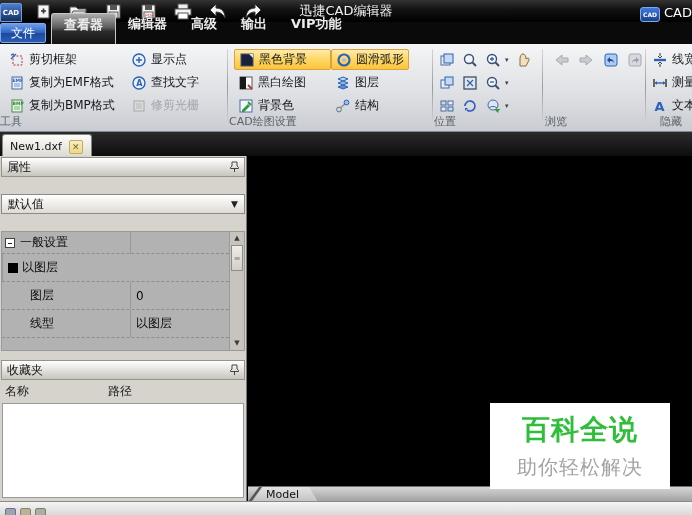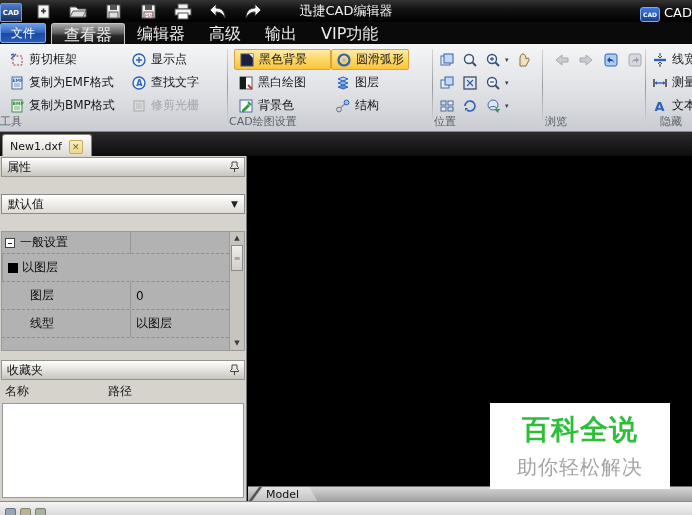--- a/index.html
+++ b/index.html
@@ -20,21 +20,21 @@
   .brand-ico { flex:0 0 20px; height:15px; background:linear-gradient(#3d7ae0,#1b3f86); border-radius:3px;
     color:#fff; font-size:6px; font-weight:bold; display:flex; align-items:center; justify-content:center;
     border:1px solid #7fa9ef; }
 
   
   .menubar { position:absolute; top:22px; left:0; right:0; height:22px; background:#0a0a0a;
     display:flex; align-items:flex-end;text-align:right; }
   .file-btn { width:46px; height:20px; margin:0 5px 1px 0; border:1px solid #7aa7ee; border-radius:2px;
     background:linear-gradient(#6d9cec 0%,#2d63be 50%,#1b4a9e 52%,#2a5cb4 100%);
     color:#fff; font-size:12px; display:flex; align-items:center; justify-content:center; }
-  .menu-tab { padding:0 12px; height:21px; line-height:21px; color:#ececec; font-size:16px; font-weight:normal; }
+  .menu-tab { padding:0 12px; height:31px; line-height:21px; color:#ececec; font-size:13px; font-weight:bold; }
   .menu-tab.active { background:linear-gradient(#ababab 0%,#5c5c5c 45%,#2b2b2b 58%,#141414 100%);
     border:1px solid #c6c6c6; border-bottom:none; border-radius:3px 3px 0 0; }
 
   
   .ribbon { position:absolute; top:44px; left:0; right:0; height:88px; overflow:hidden;
     background:linear-gradient(#f4f5f6 0%,#dddfe3 60%,#c9ccd2 100%); border-bottom:1px solid #84888e; }
   .rgroup { position:absolute; top:0; bottom:0; }
   .glabel { position:absolute; bottom:2px; left:0; right:0; text-align:left; font-size:11px; color:#5b5f66; }
   .gsep { position:absolute; top:5px; bottom:5px; width:1px; background:linear-gradient(#d6d6d6,#979aa0,#d6d6d6); }
   .gcols { display:flex; padding:4px 0 0 5px; }

